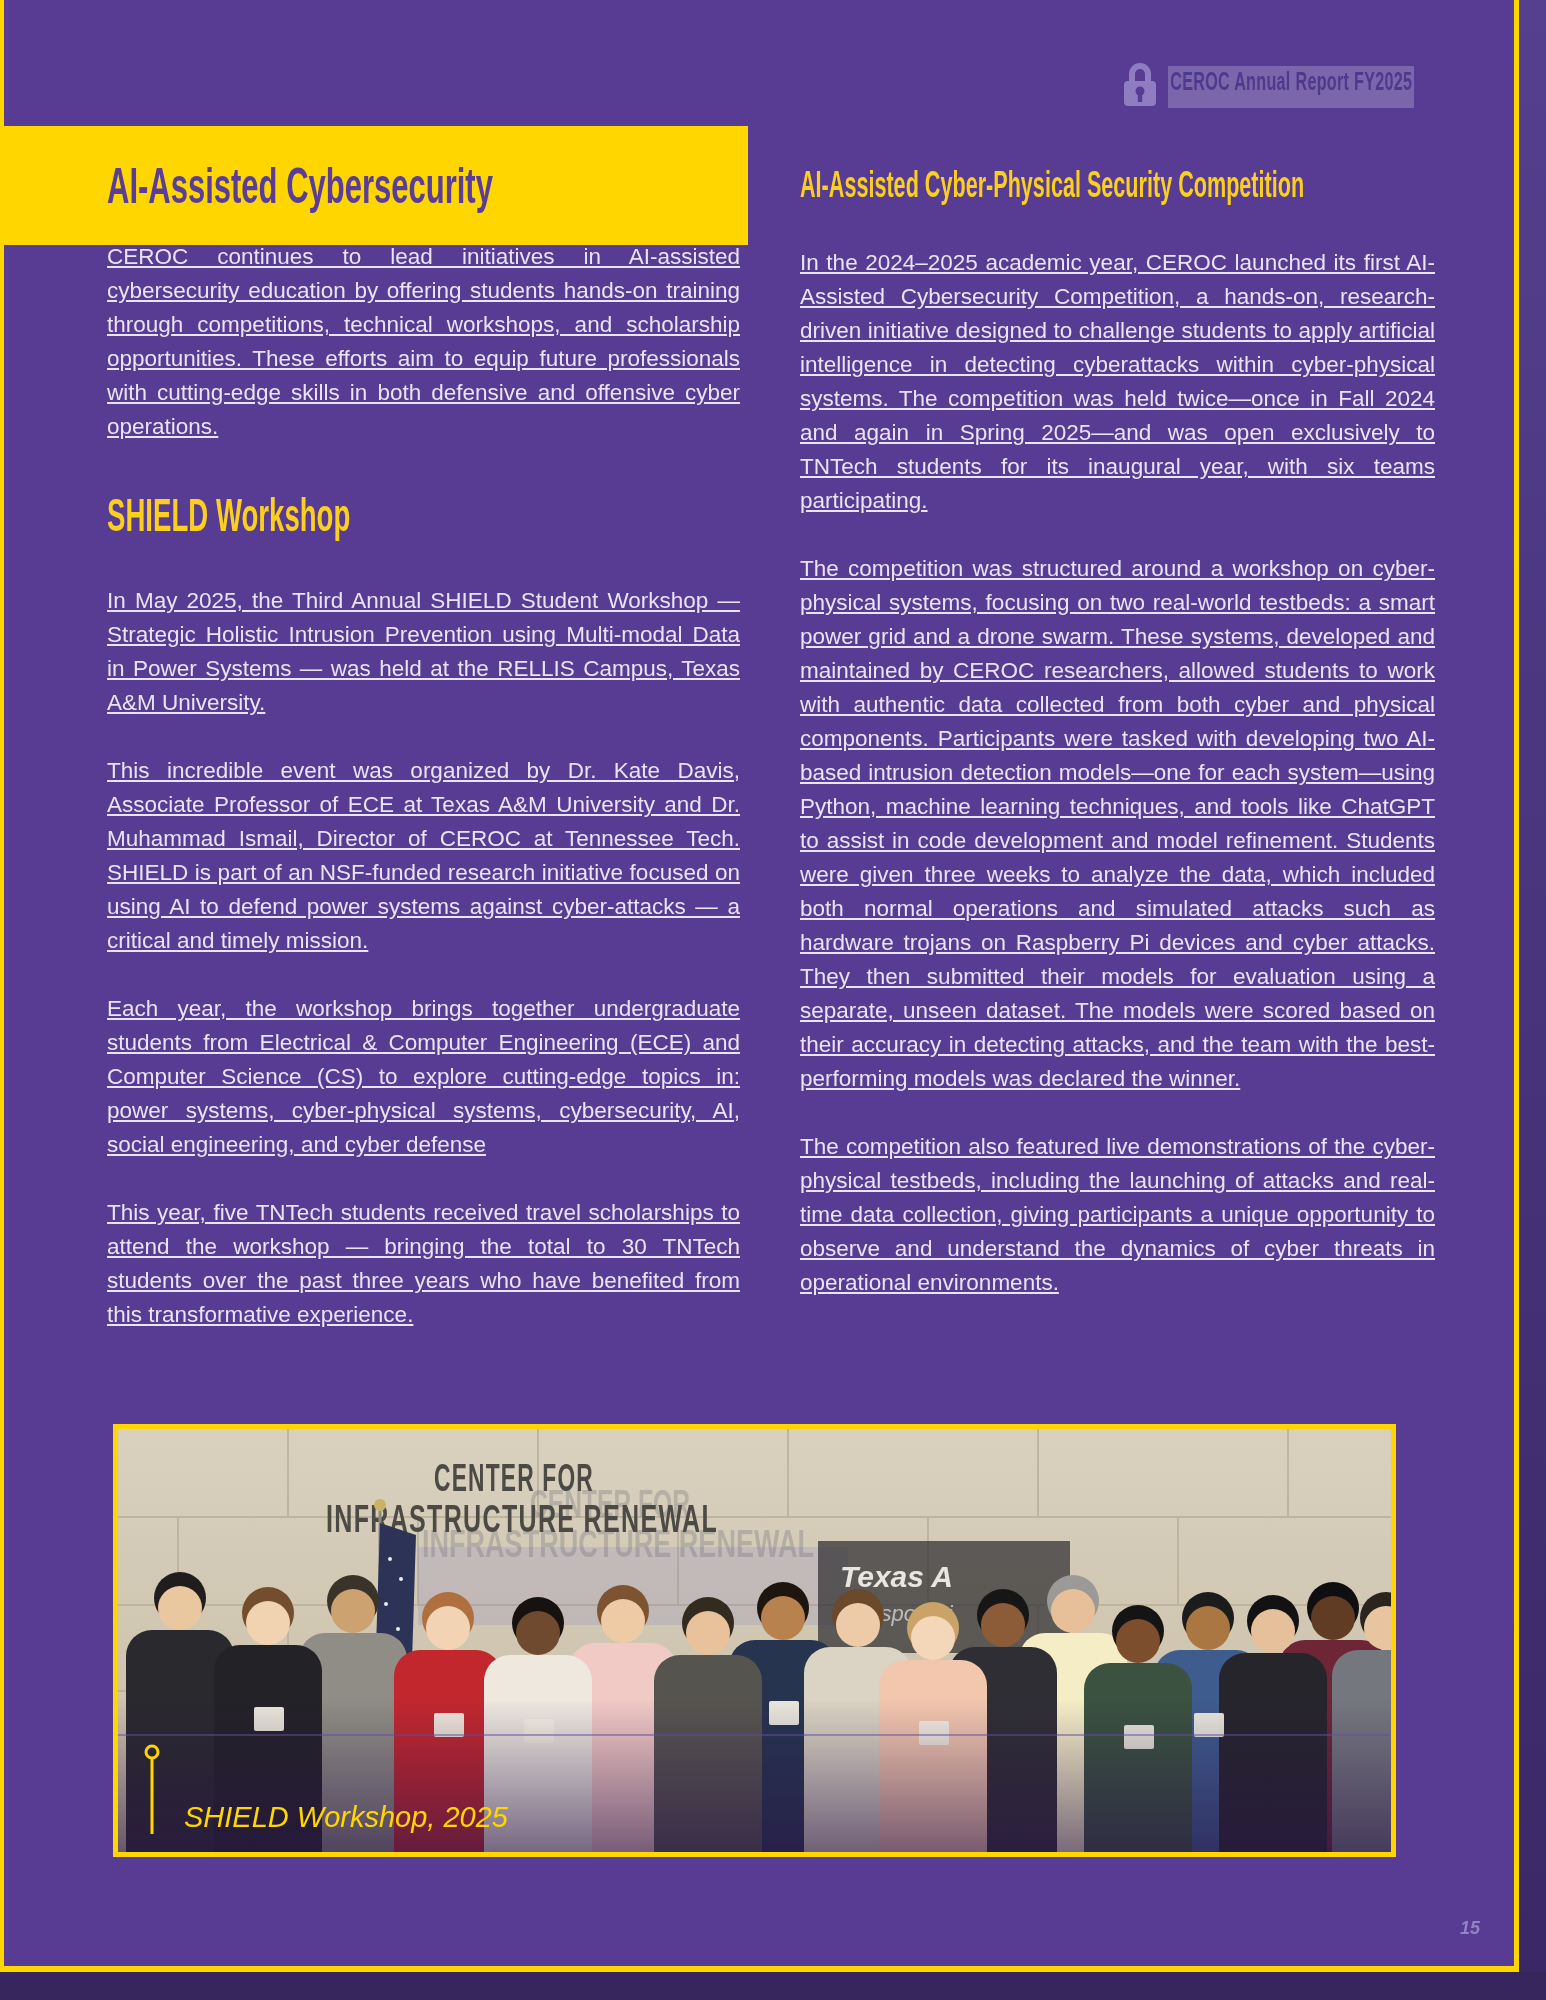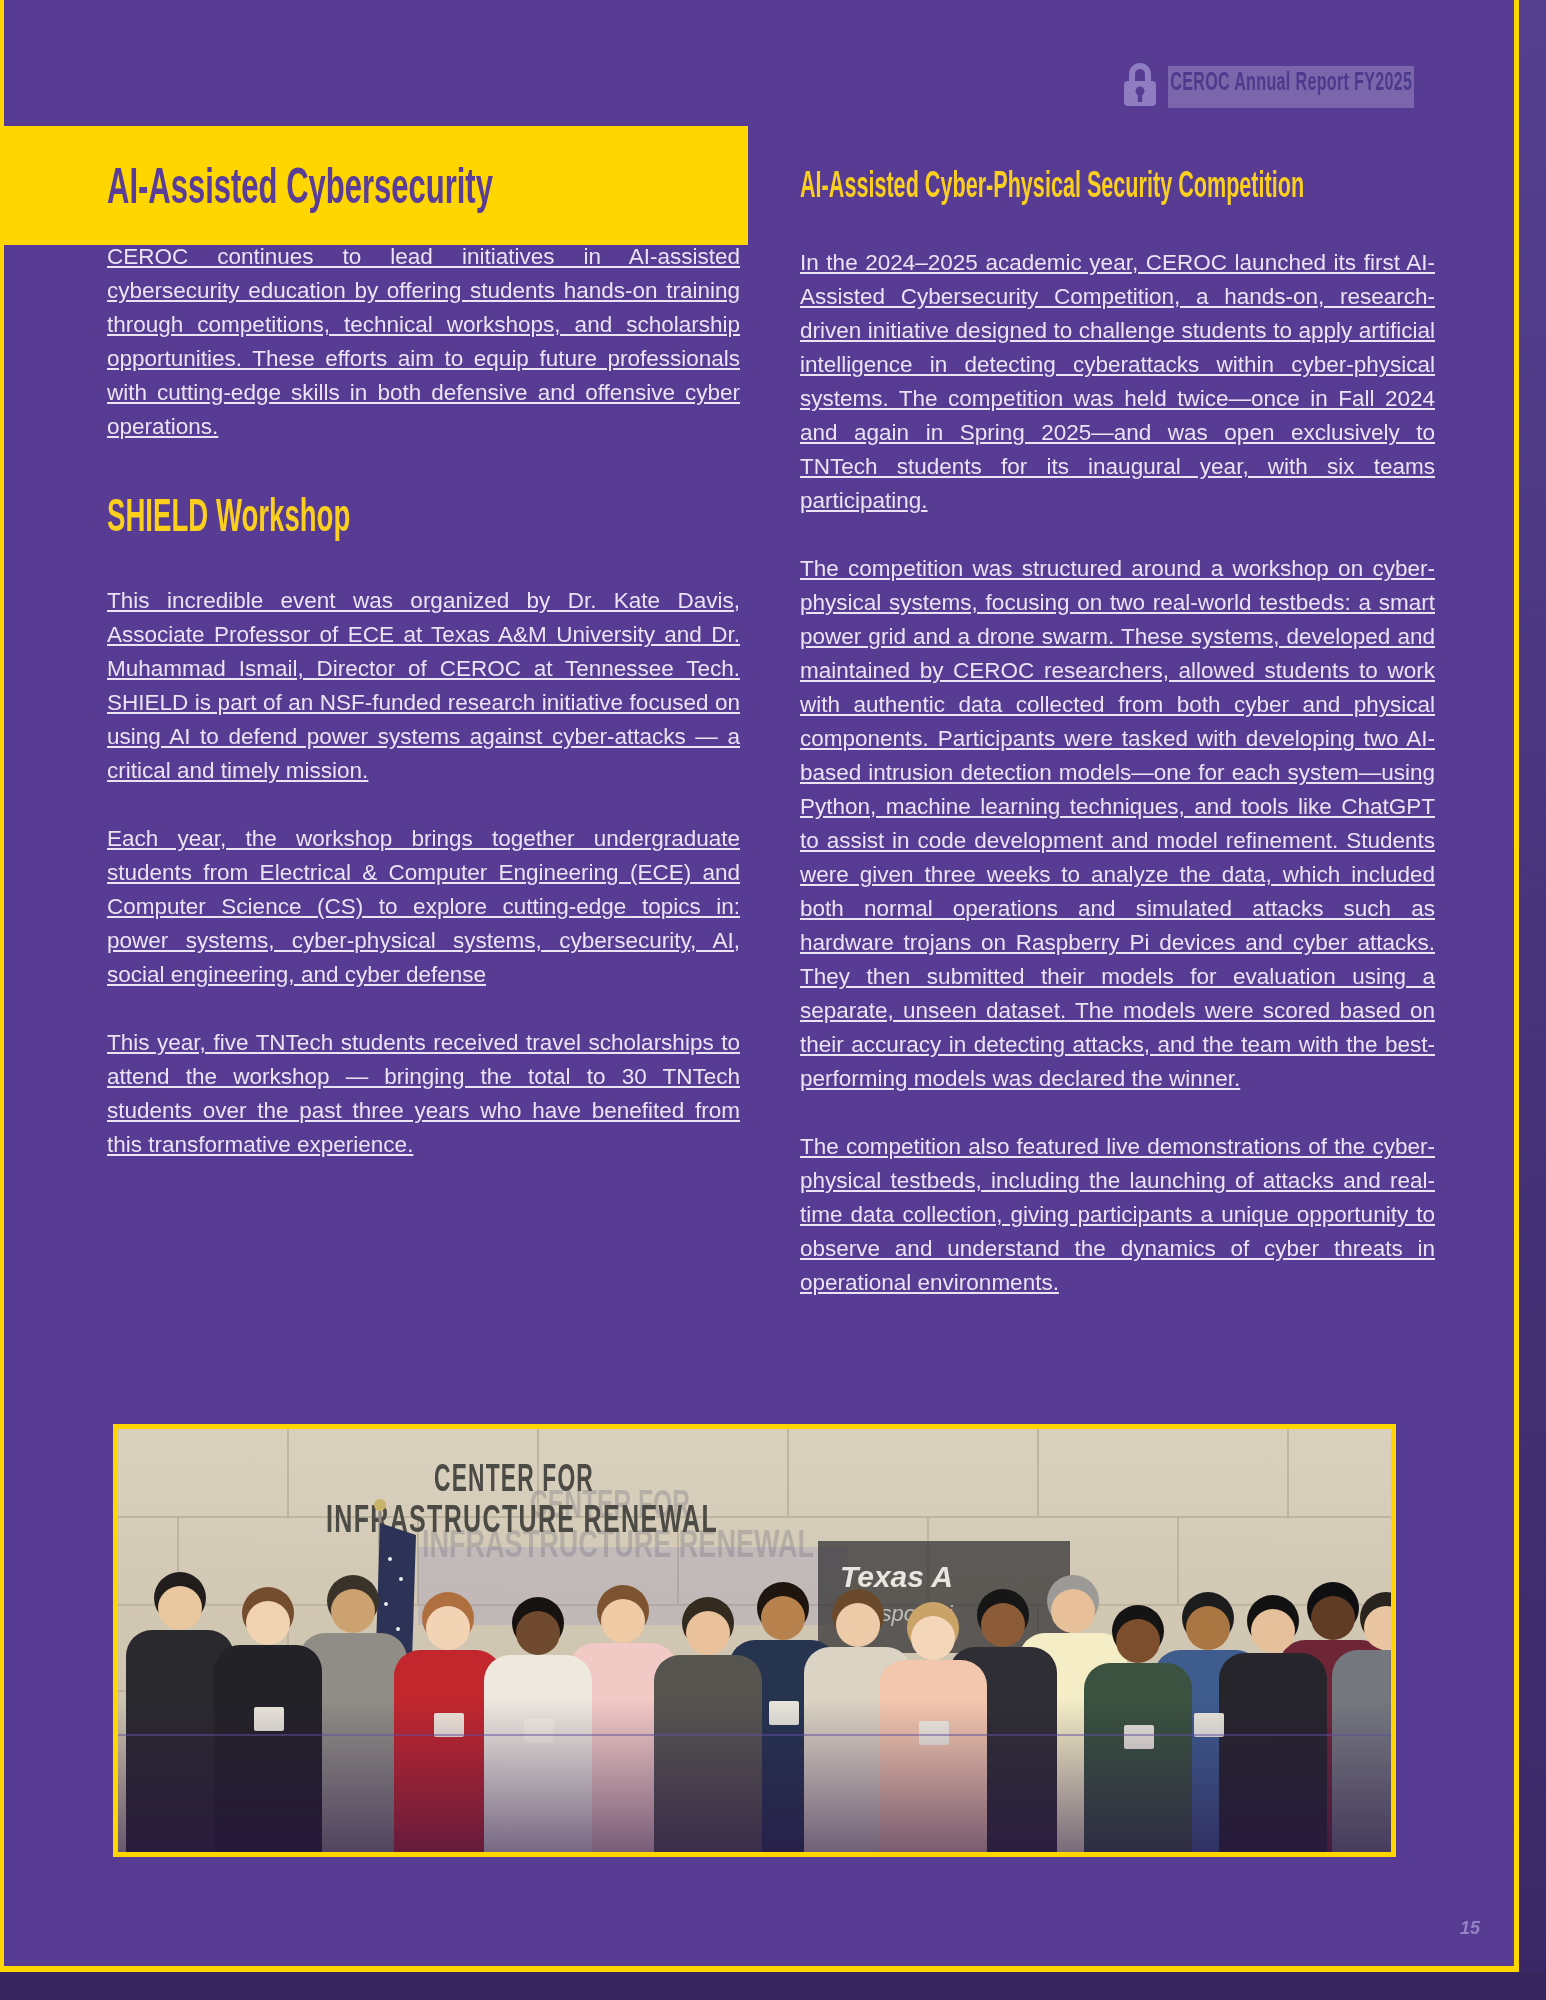--- a/index.html
+++ b/index.html
@@ -74,20 +74,21 @@
     <span>CEROC Annual Report FY2025</span>
   </div>
 
   <div class="title-banner">
     <h1>AI-Assisted Cybersecurity</h1>
   </div>
 
   <div class="col col-left">
     <p class="body">CEROC continues to lead initiatives in AI-assisted cybersecurity education by offering students hands-on training through competitions, technical workshops, and scholarship opportunities. These efforts aim to equip future professionals with cutting-edge skills in both defensive and offensive cyber operations.</p>
     <h2 class="section">SHIELD Workshop</h2>
+    <p class="body">In May 2025, the Third Annual SHIELD Student Workshop — Strategic Holistic Intrusion Prevention using Multi-modal Data in Power Systems — was held at the RELLIS Campus, Texas A&amp;M University.</p>
     <p class="body">This incredible event was organized by Dr. Kate Davis, Associate Professor of ECE at Texas A&amp;M University and Dr. Muhammad Ismail, Director of CEROC at Tennessee Tech. SHIELD is part of an NSF-funded research initiative focused on using AI to defend power systems against cyber-attacks — a critical and timely mission.</p>
     <p class="body">Each year, the workshop brings together undergraduate students from Electrical &amp; Computer Engineering (ECE) and Computer Science (CS) to explore cutting-edge topics in: power systems, cyber-physical systems, cybersecurity, AI, social engineering, and cyber defense</p>
     <p class="body">This year, five TNTech students received travel scholarships to attend the workshop — bringing the total to 30 TNTech students over the past three years who have benefited from this transformative experience.</p>
   </div>
 
   <div class="col col-right">
     <h2 class="section">AI-Assisted Cyber-Physical Security Competition</h2>
     <p class="body">In the 2024–2025 academic year, CEROC launched its first AI-Assisted Cybersecurity Competition, a hands-on, research-driven initiative designed to challenge students to apply artificial intelligence in detecting cyberattacks within cyber-physical systems. The competition was held twice—once in Fall 2024 and again in Spring 2025—and was open exclusively to TNTech students for its inaugural year, with six teams participating.</p>
     <p class="body">The competition was structured around a workshop on cyber-physical systems, focusing on two real-world testbeds: a smart power grid and a drone swarm. These systems, developed and maintained by CEROC researchers, allowed students to work with authentic data collected from both cyber and physical components. Participants were tasked with developing two AI-based intrusion detection models—one for each system—using Python, machine learning techniques, and tools like ChatGPT to assist in code development and model refinement. Students were given three weeks to analyze the data, which included both normal operations and simulated attacks such as hardware trojans on Raspberry Pi devices and cyber attacks. They then submitted their models for evaluation using a separate, unseen dataset. The models were scored based on their accuracy in detecting attacks, and the team with the best-performing models was declared the winner.</p>
     <p class="body">The competition also featured live demonstrations of the cyber-physical testbeds, including the launching of attacks and real-time data collection, giving participants a unique opportunity to observe and understand the dynamics of cyber threats in operational environments.</p>
@@ -194,16 +195,23 @@
           <rect x="801" y="292" width="30" height="24" rx="2"></rect>
           <rect x="1006" y="296" width="30" height="24" rx="2"></rect>
           <rect x="1076" y="284" width="30" height="24" rx="2"></rect>
         </g>
       </g>
 
       <rect x="0" y="305" width="1273" height="2" fill="#6a57b0" opacity="0.5"></rect>
       <rect x="0" y="270" width="1273" height="153" fill="url(#shade)"></rect>
     </svg>
 
+    <figcaption class="caption-wrap">
+      <svg width="16" height="92" viewBox="0 0 16 92">
+        <circle cx="8" cy="8" r="6" fill="none" stroke="#FFD600" stroke-width="3"></circle>
+        <line x1="8" y1="15" x2="8" y2="90" stroke="#FFD600" stroke-width="3"></line>
+      </svg>
+      <span class="caption-text">SHIELD Workshop, 2025</span>
+    </figcaption>
   </figure>
 
   <div class="page-num">15</div>
 </div>
 
 </body></html>

